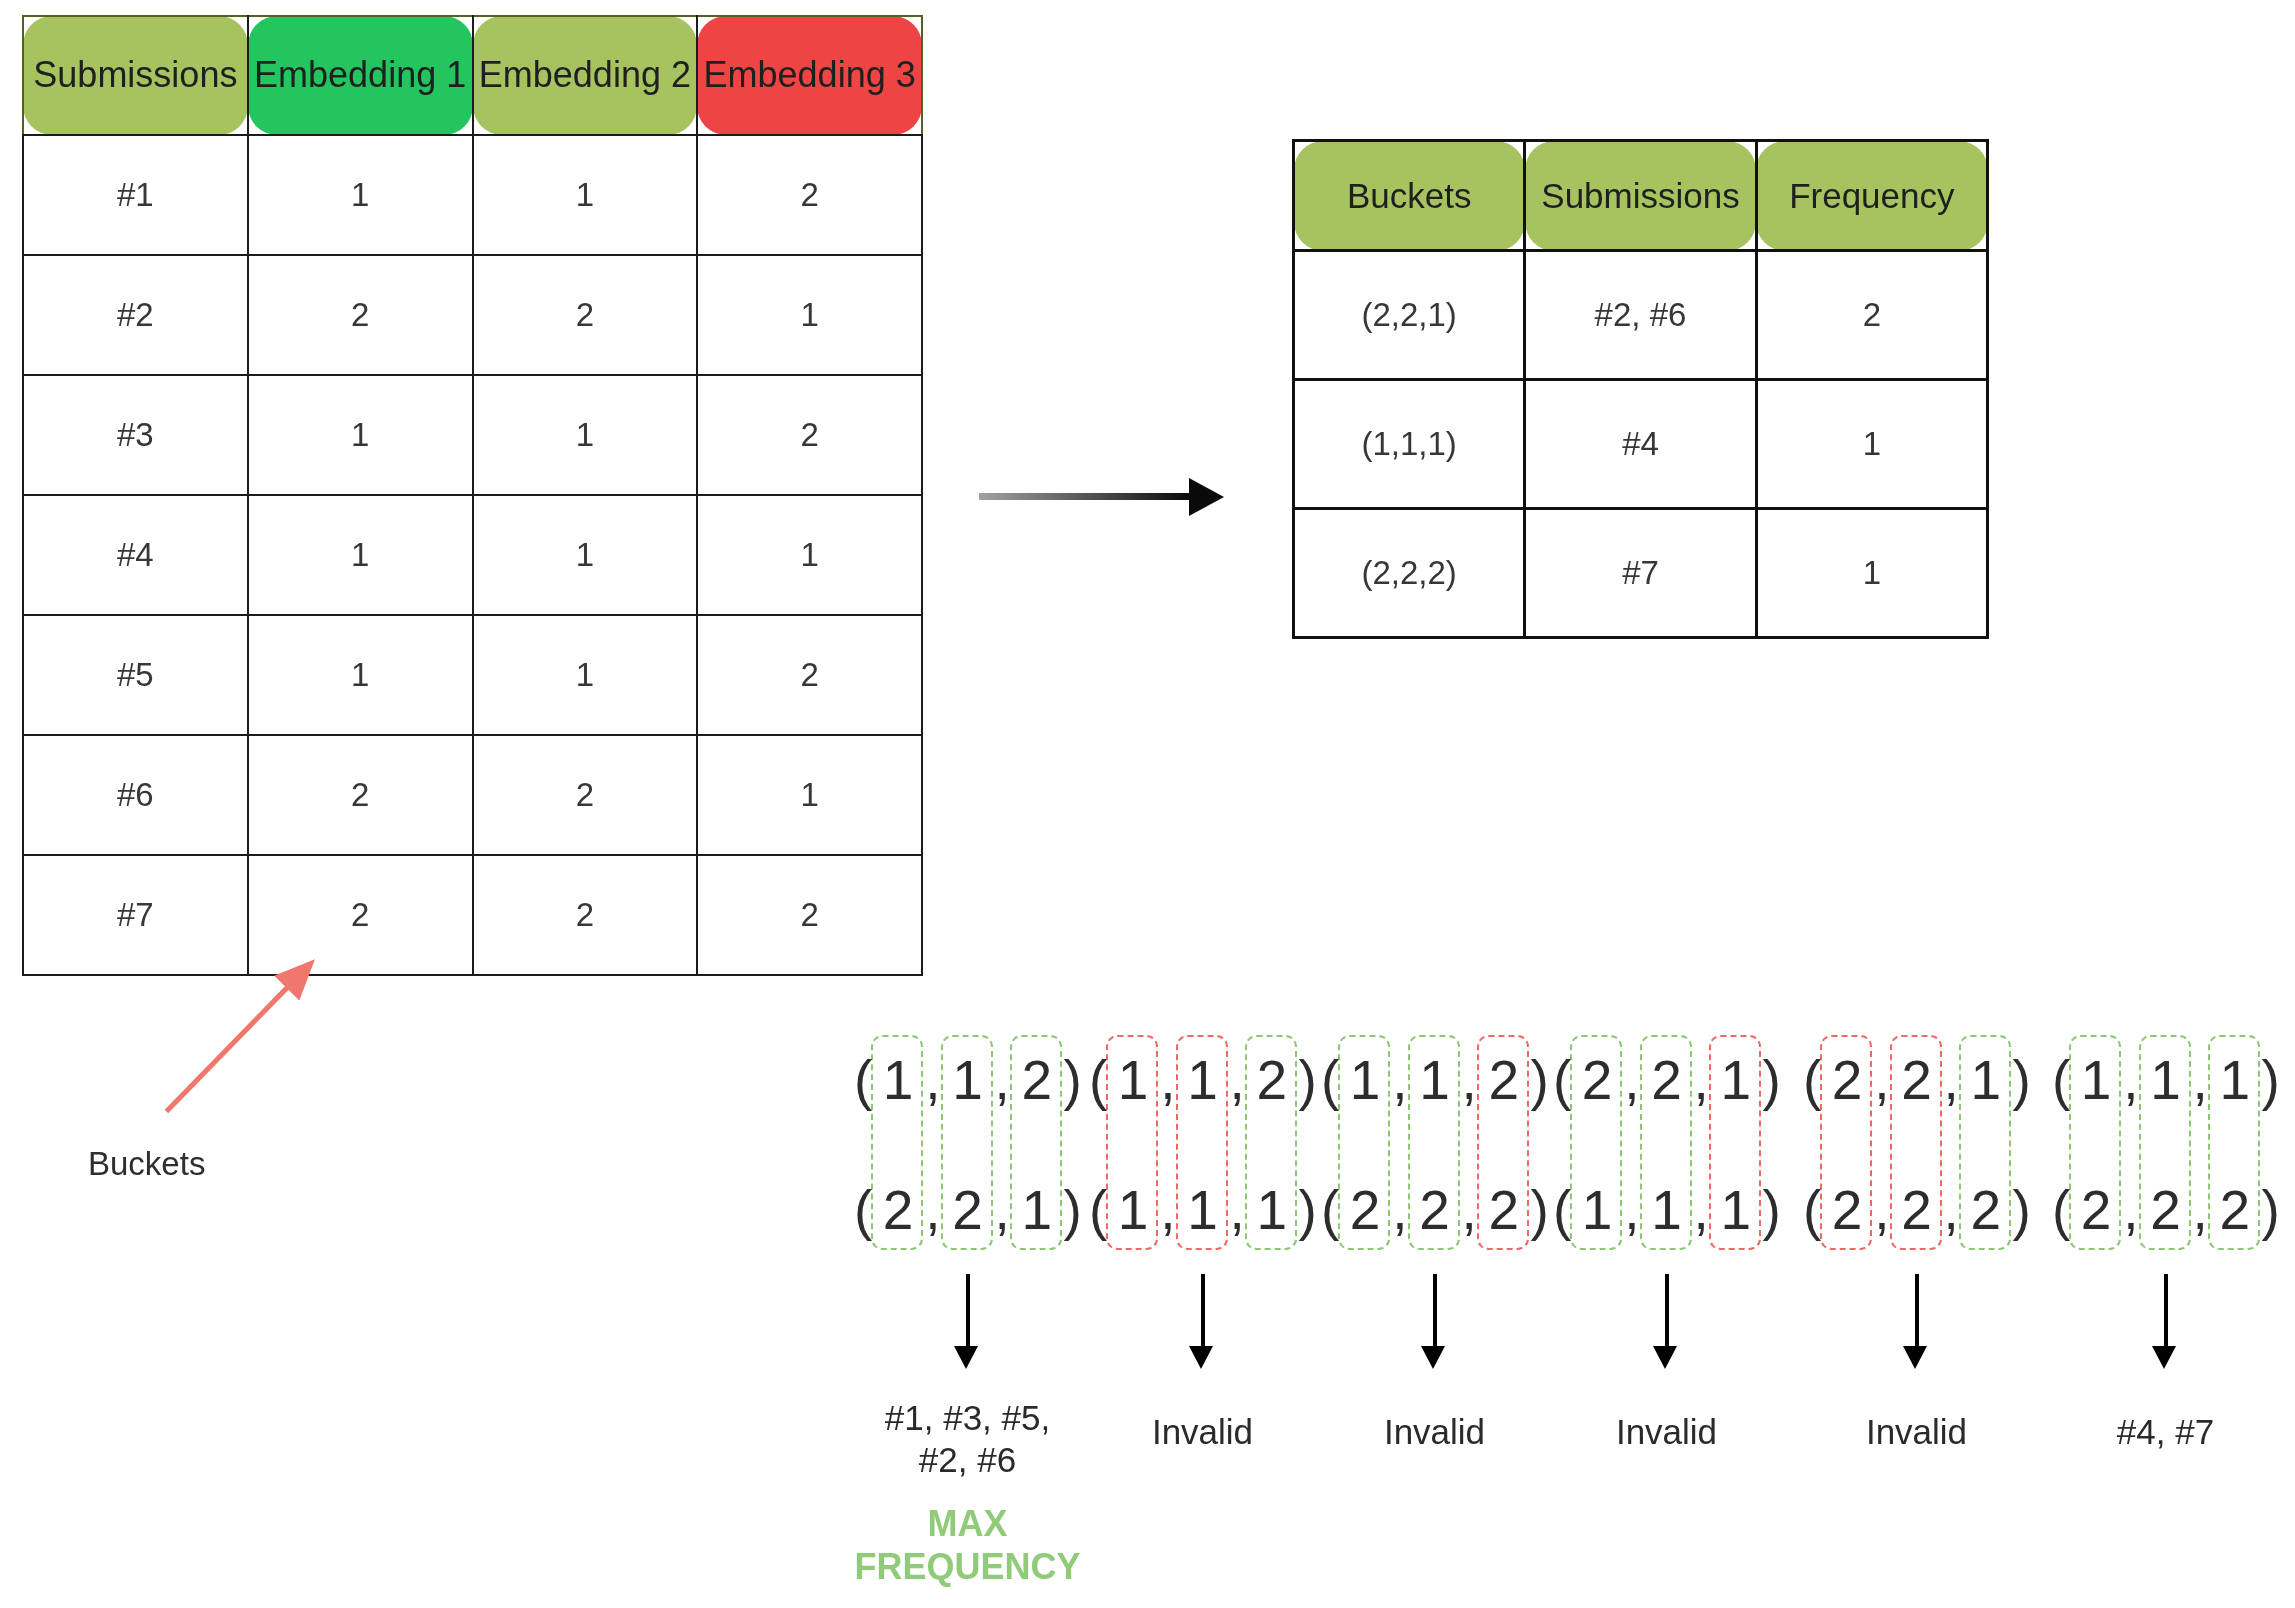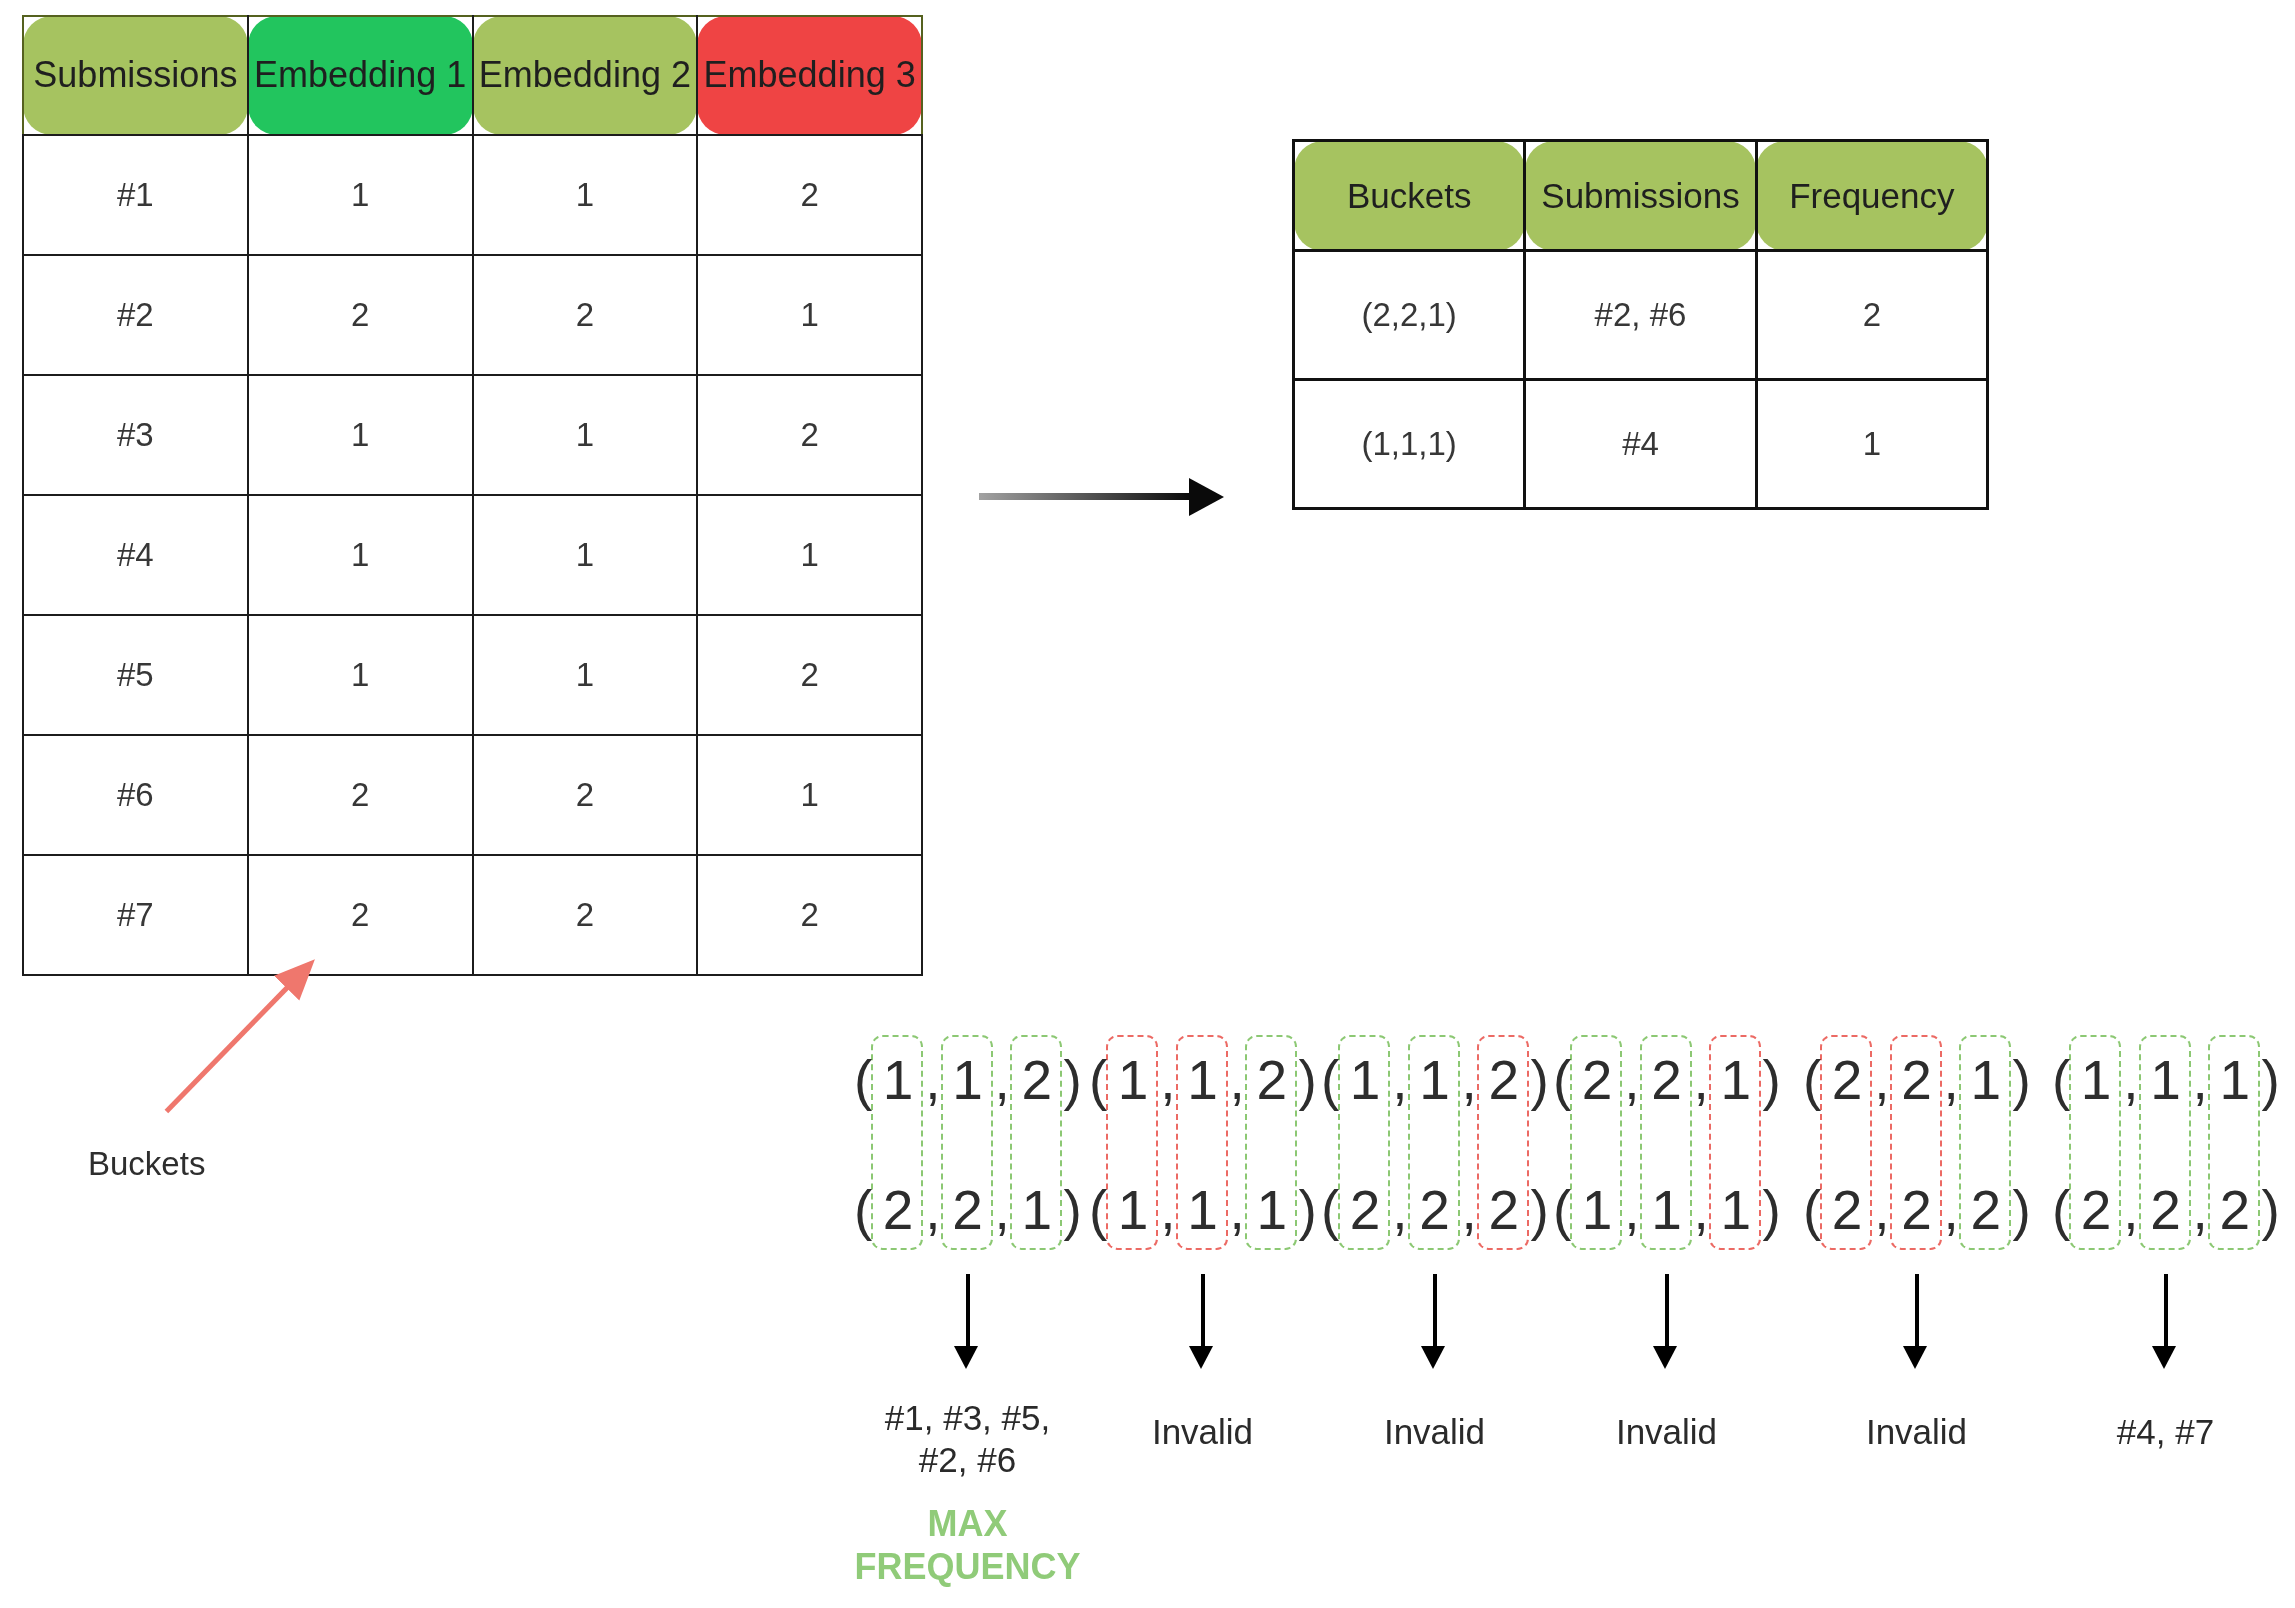--- a/index.html
+++ b/index.html
@@ -126,20 +126,25 @@
   <tr>
     <td>(2,2,1)</td>
     <td>#2, #6</td>
     <td>2</td>
   </tr>
   <tr>
     <td>(1,1,1)</td>
     <td>#4</td>
     <td>1</td>
   </tr>
+  <tr>
+    <td>(2,2,2)</td>
+    <td>#7</td>
+    <td>1</td>
+  </tr>
 </tbody>
   </table>
 
 <div id="cluster-label">Buckets</div>
 <svg id="cluster-arrow" width="217" height="203" viewBox="0 0 300 280">
   <defs>
     <marker id="redhead" markerWidth="10" markerHeight="8" refX="6.5" refY="3.5" orient="auto">
       <polygon points="0 0, 8 3.5, 0 7" fill="#ef776d"></polygon>
     </marker>
   </defs>

